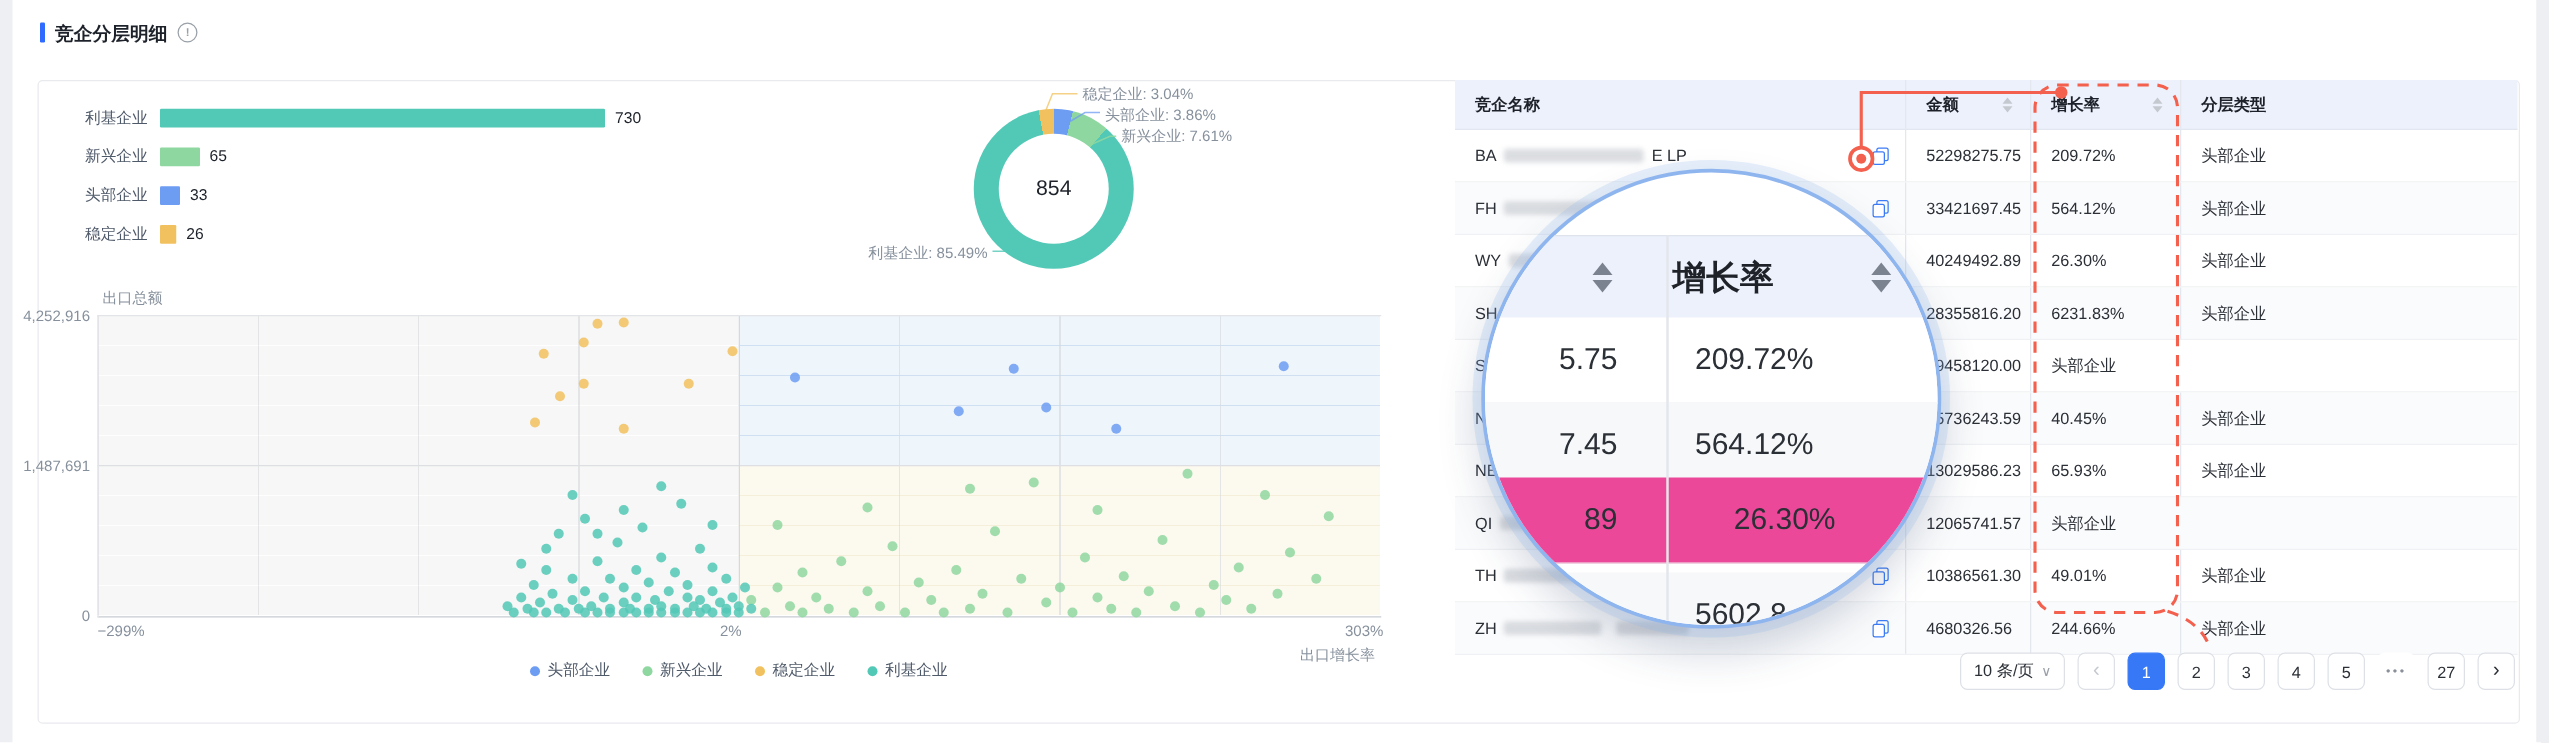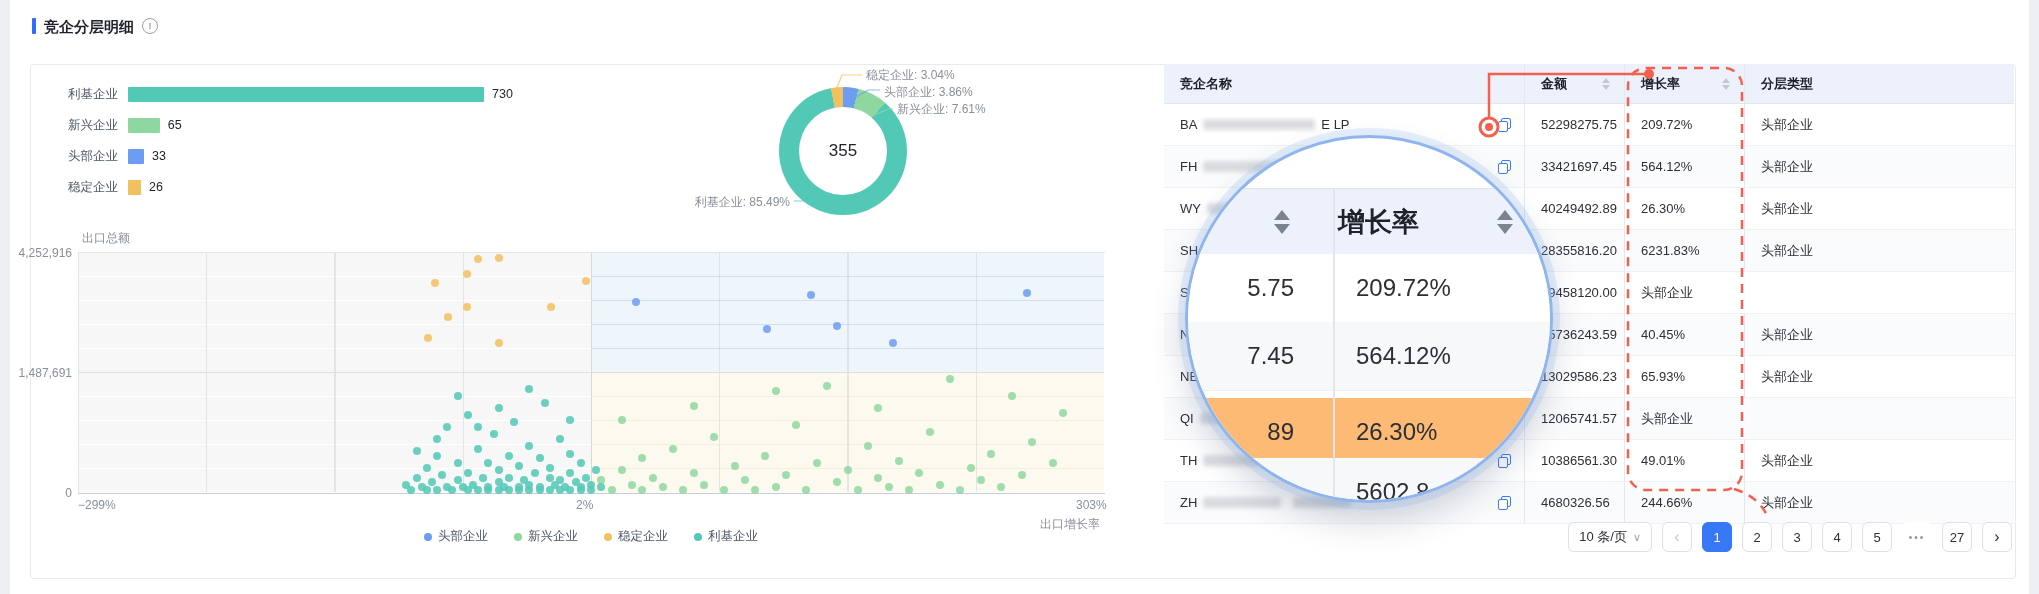--- a/index.html
+++ b/index.html
@@ -124,21 +124,21 @@
       <div class="bar-value">33</div>
     </div>
     <div class="bar-row" style="left: 22px; top: 179px; width: 700px;">
       <div class="bar-label">稳定企业</div>
       <div class="bar-rect" style="width: 13px; background: rgb(242, 193, 95);"></div>
       <div class="bar-value">26</div>
     </div>
   </div>
 
 <div class="donut" id="donut" style="background: conic-gradient(from 349deg, rgb(242, 193, 95) 0deg, rgb(242, 193, 95) 10.944deg, rgb(109, 156, 243) 10.944deg, rgb(109, 156, 243) 24.84deg, rgb(143, 215, 160) 24.84deg, rgb(143, 215, 160) 52.236deg, rgb(82, 200, 182) 52.236deg, rgb(82, 200, 182) 360deg);">
-  <div class="donut-hole">355</div>
+  <div class="donut-hole">854</div>
 </div>
 <svg class="overlay-svg" style="left:750px;top:55px;z-index:2;" width="300" height="170">
   <polyline points="84,40 92,20 112,20" fill="none" stroke="#f2c15f" stroke-opacity=".75" stroke-width="1.2"></polyline>
   <polyline points="103,44 118,35 130,35" fill="none" stroke="#6d9cf3" stroke-opacity=".75" stroke-width="1.2"></polyline>
   <polyline points="122,61 138,54 143,54" fill="none" stroke="#8fd7a0" stroke-opacity=".85" stroke-width="1.2"></polyline>
   <polyline points="44,146 56,146 68,153" fill="none" stroke="#52c8b6" stroke-opacity=".8" stroke-width="1.2"></polyline>
 </svg>
 <div class="donut-label" style="left:866px;top:67px;">稳定企业: 3.04%</div>
 <div class="donut-label" style="left:884px;top:84px;">头部企业: 3.86%</div>
 <div class="donut-label" style="left:897px;top:101px;">新兴企业: 7.61%</div>
@@ -481,21 +481,21 @@
   </div>
   <div id="magRows">
       <div class="mag-row" style="top: 116px; background: rgb(255, 255, 255);">
         <div class="mag-amount">5.75</div>
         <div class="mag-growth">209.72%</div>
       </div>
       <div class="mag-row" style="top: 184px; background: rgb(247, 248, 250);">
         <div class="mag-amount">7.45</div>
         <div class="mag-growth">564.12%</div>
       </div>
-      <div class="mag-row" style="top: 260px; background: #fdba74;">
+      <div class="mag-row" style="top: 244px; background: #ec4899; gap: 31px;">
         <div class="mag-amount">89</div>
         <div class="mag-growth">26.30%</div>
       </div>
       <div class="mag-row" style="top: 320px; background: rgb(247, 248, 250);">
         <div class="mag-amount"></div>
         <div class="mag-growth">5602.8</div>
       </div>
     </div>
   <div class="mag-div"></div>
 </div>

